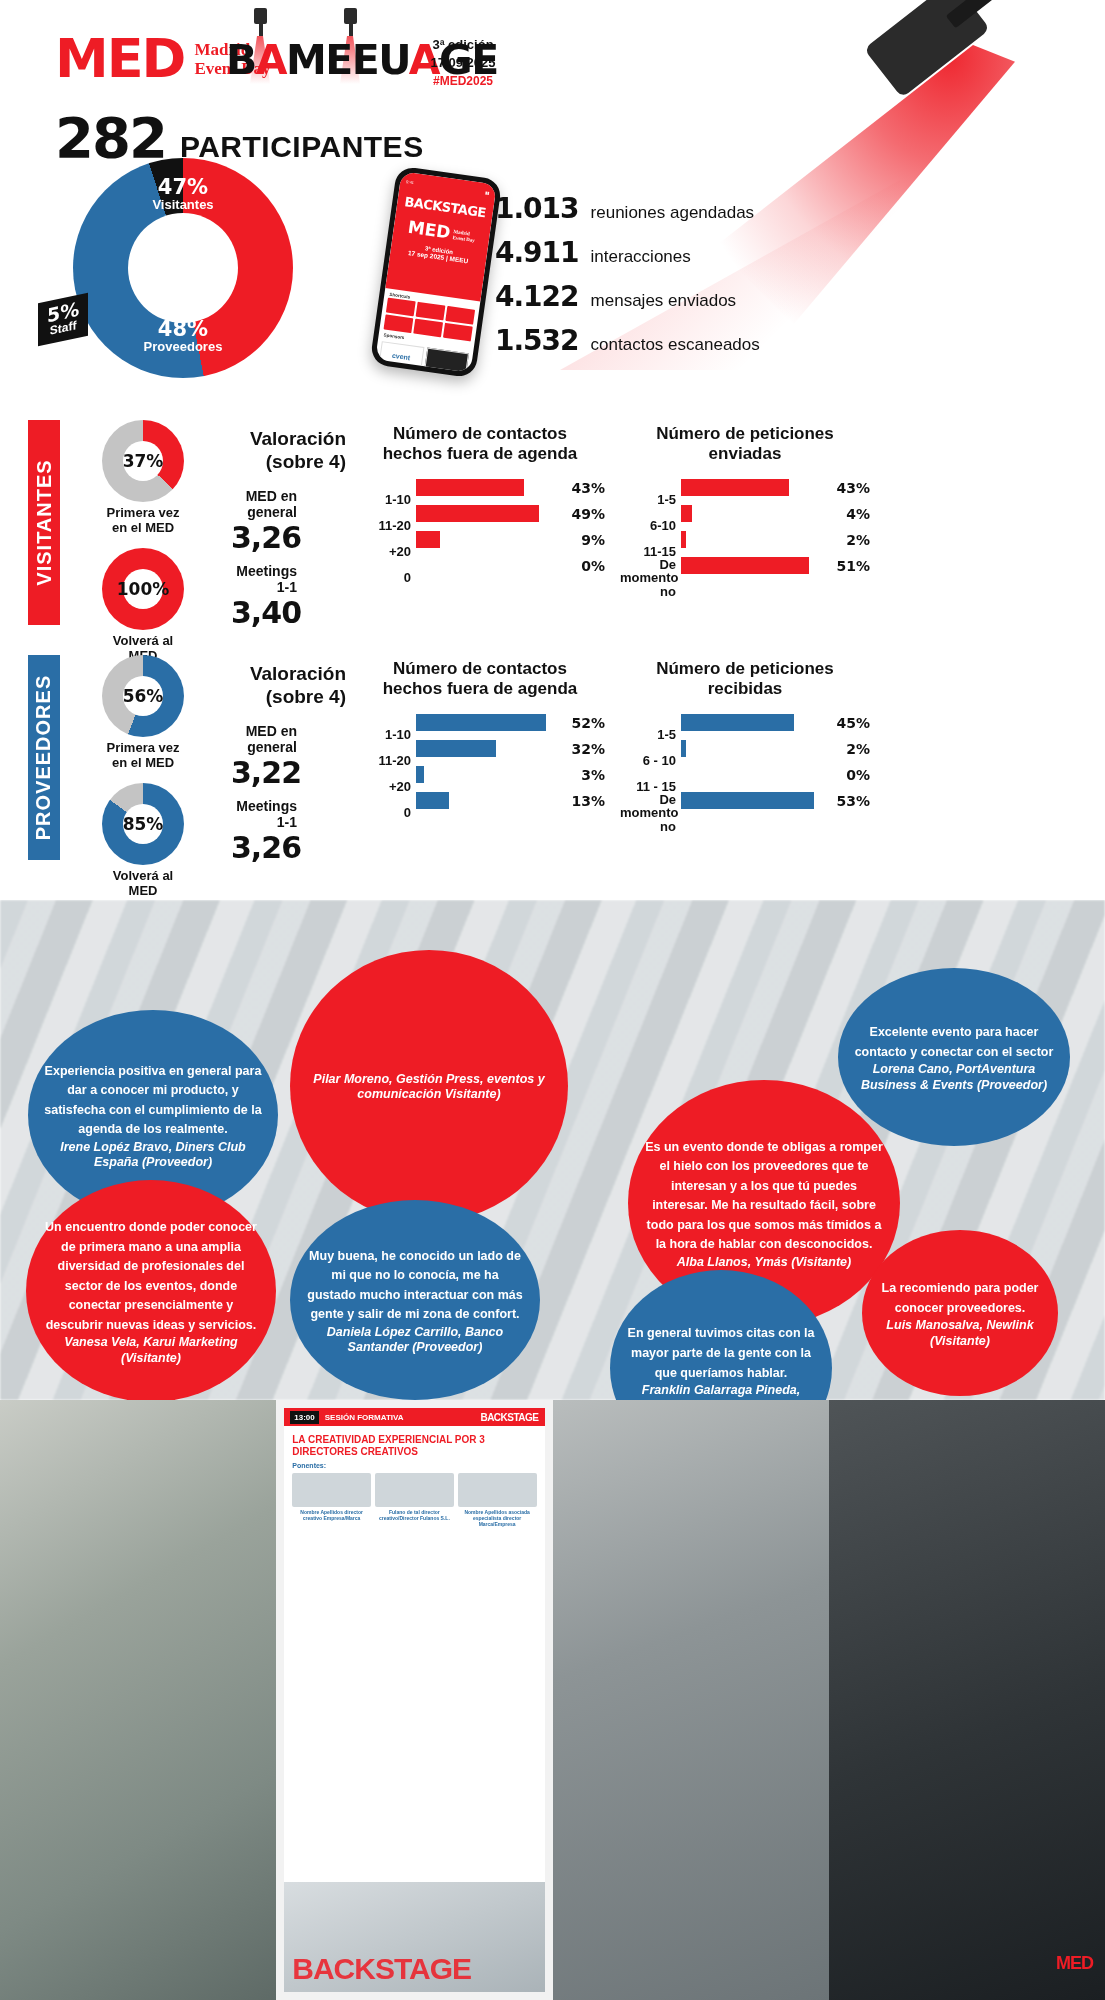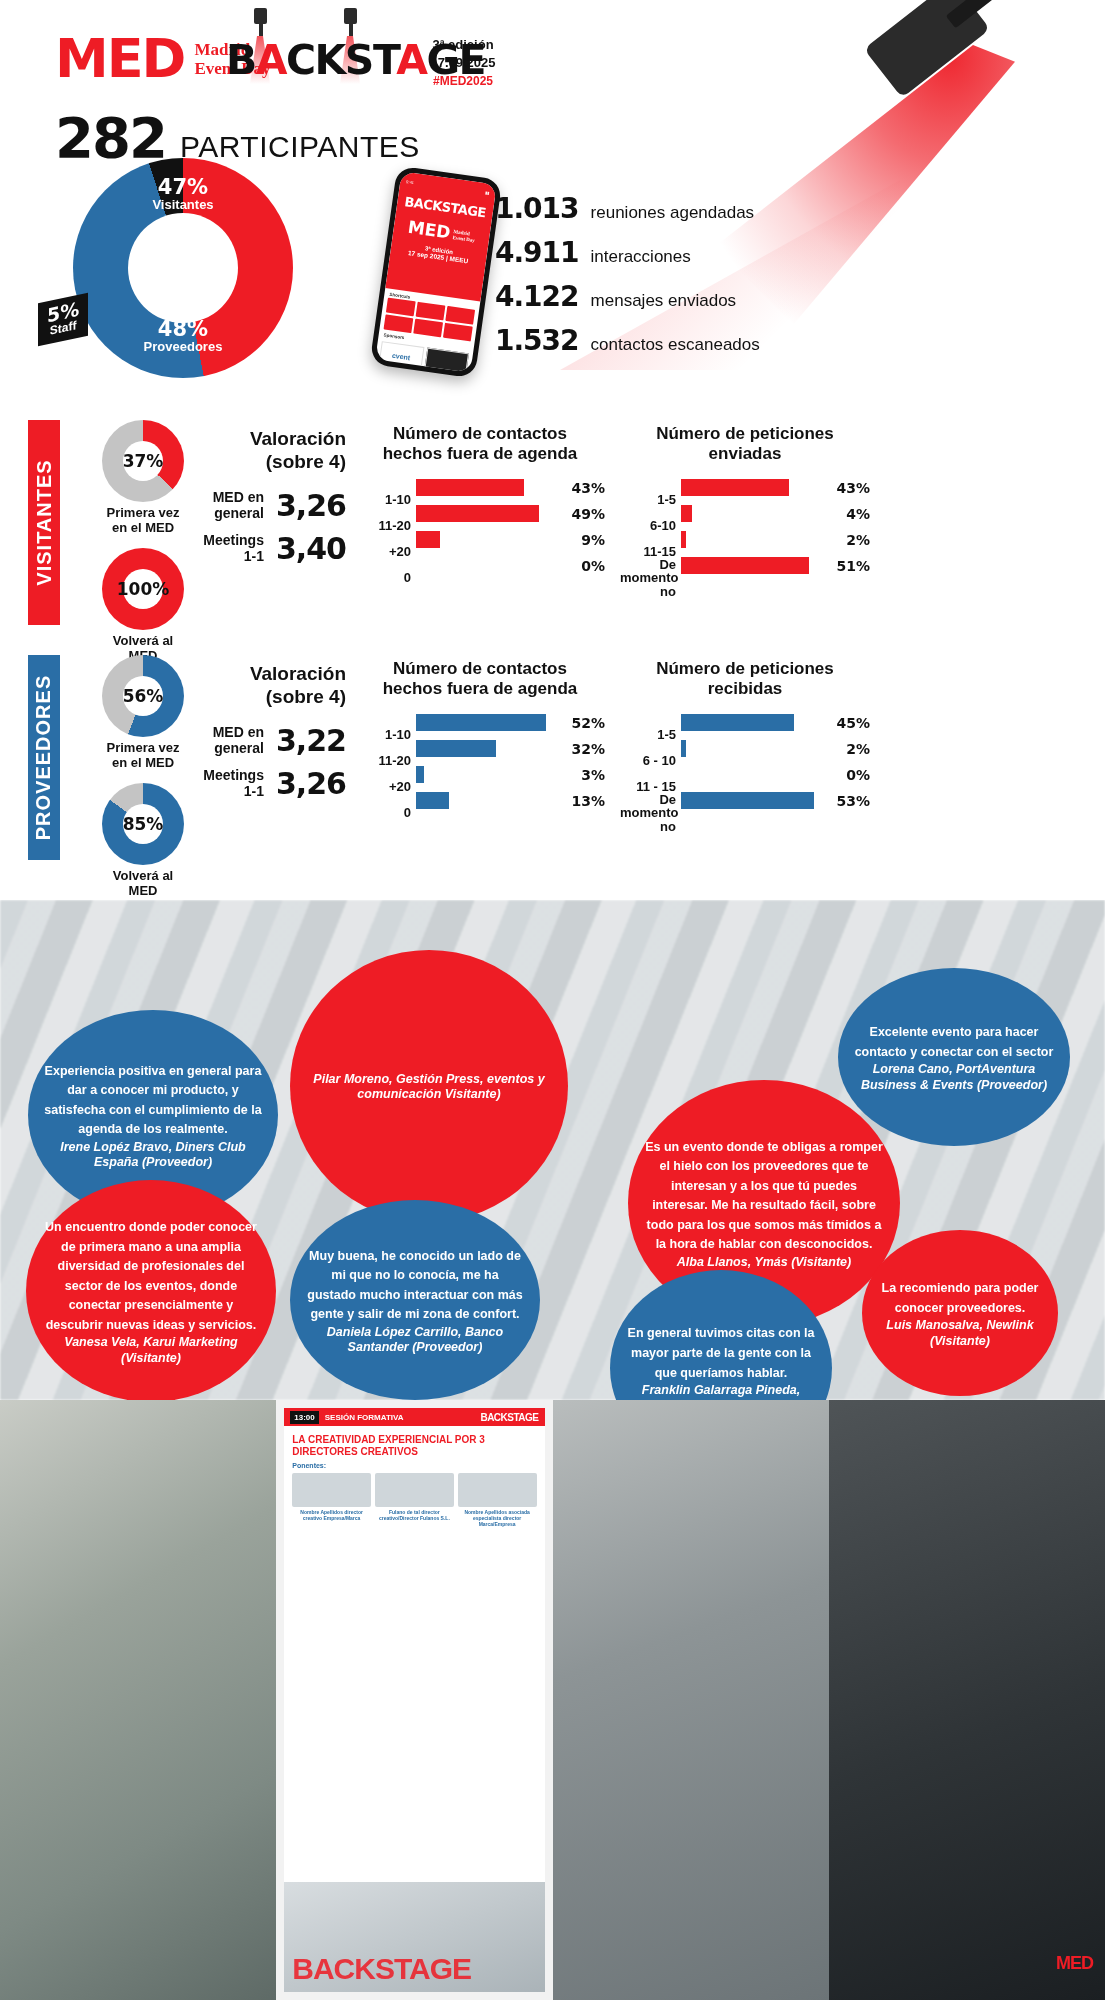--- a/index.html
+++ b/index.html
@@ -36,21 +36,21 @@
      border-radius: 8px; transform: rotate(-38deg); }
   .sp-barrel { position: absolute; right: 60px; top: 2px; width: 72px; height: 16px; background: #1a1a1a;
      border-radius: 3px; transform: rotate(-38deg); }
   .sp-beam { position: absolute; right: 60px; top: 55px; width: 300px; height: 280px;
      background: radial-gradient(ellipse at 78% 4%, rgba(238,28,37,.95) 0%, rgba(238,28,37,.65) 28%, rgba(238,28,37,.18) 62%, rgba(238,28,37,0) 85%);
      clip-path: polygon(86% 0%, 100% 6%, 26% 100%, 0% 72%); }
 
   
   .participants { position: absolute; left: 55px; top: 105px; display: flex; align-items: baseline; gap: 14px; }
   .p-num { font-size: 56px; font-weight: 900; color: #111; font-family: "DejaVu Sans", sans-serif; letter-spacing: -2px; }
-  .p-label { font-size: 30px; font-weight: 400; color: #111; letter-spacing: .5px; }
+  .p-label { font-size: 30px; font-weight: 700; color: #111; letter-spacing: .5px; }
 
   .donut-main { position: absolute; left: 73px; top: 158px; width: 220px; height: 220px; }
   .donut-main .ring {
     width: 220px; height: 220px; border-radius: 50%;
     background: conic-gradient(
       #ee1c25 0deg 169.2deg,
       #2a6ea6 169.2deg 342deg,
       #111111 342deg 360deg);
     transform: rotate(0deg);
   }
@@ -103,21 +103,21 @@
 
   .gauges { position: absolute; left: 78px; top: 10px; width: 130px; }
   .gauge-wrap { text-align: center; margin-bottom: 12px; }
   .gauge { width: 82px; height: 82px; border-radius: 50%; position: relative; margin: 0 auto; }
   .gauge .hole { position: absolute; left: 21px; top: 21px; width: 40px; height: 40px; border-radius: 50%; background:#fff;
      display:flex; align-items:center; justify-content:center; font-size: 17px; font-weight: 900; color:#111; font-family:"DejaVu Sans", sans-serif;}
   .gauge-cap { font-size: 13px; font-weight: 800; color: #111; margin-top: 4px; line-height: 1.15; }
 
   .rating { position: absolute; left: 186px; top: 18px; width: 160px; }
   .rating-title { font-size: 19px; font-weight: 800; color:#111; text-align:right; line-height: 1.2; margin-bottom: 14px;}
-  .rating-row { display:flex; align-items:center; justify-content:flex-end; gap: 12px; margin-bottom: 8px; }
+  .rating-row { display:flex; align-items:center; justify-content:space-between; margin-bottom: 8px; flex-direction: column; }
   .rating-row .lab { font-size: 14px; font-weight: 800; color:#111; text-align:right; width: 62px; line-height:1.15;}
   .rating-row .val { font-size: 30px; font-weight: 900; color:#111; font-family:"DejaVu Sans", sans-serif; letter-spacing:-1px;}
 
   .barblock { position: absolute; }
   .bb1 { left: 355px; top: 14px; width: 250px; }
   .bb2 { left: 620px; top: 14px; width: 250px; }
   .bb-title { font-size: 17px; font-weight: 800; color: #111; text-align:center; line-height:1.2; margin-bottom: 12px; }
   .bar-row { display:flex; align-items:center; gap: 5px; height: 22px; margin-bottom: 4px; }
   .bar-row .lab { font-size: 13px; font-weight: 800; color:#111; width: 56px; text-align:right; line-height:1.05;margin-top:25px; }
   .bar-row .track { flex: 1; height: 17px; position: relative; }
@@ -183,21 +183,21 @@
         <div class="head"></div>
           <div class="stem"></div>
         <div class="beam" style="opacity:.8"></div>
       </div>
       <div class="mini-light" style="left:118px; top:0;">
         <div class="head"></div>
           <div class="stem"></div>
         <div class="beam" style="opacity:.8"></div>
       </div>
       <div class="backstage-txt">
-        <span>B</span><span class="bs-red">A</span><span>CKST</span><span class="bs-red">A</span><span>GE</span>
+        <span>B</span><span class="bs-red">A</span><span>MEEU</span><span class="bs-red">A</span><span>GE</span>
       </div>
     </div>
 
     <div class="edition">
       <div class="l1">3ª edición</div>
       <div class="l2">17.09.2025</div>
       <div class="tag">#MED2025</div>
     </div>
   </div>
 

